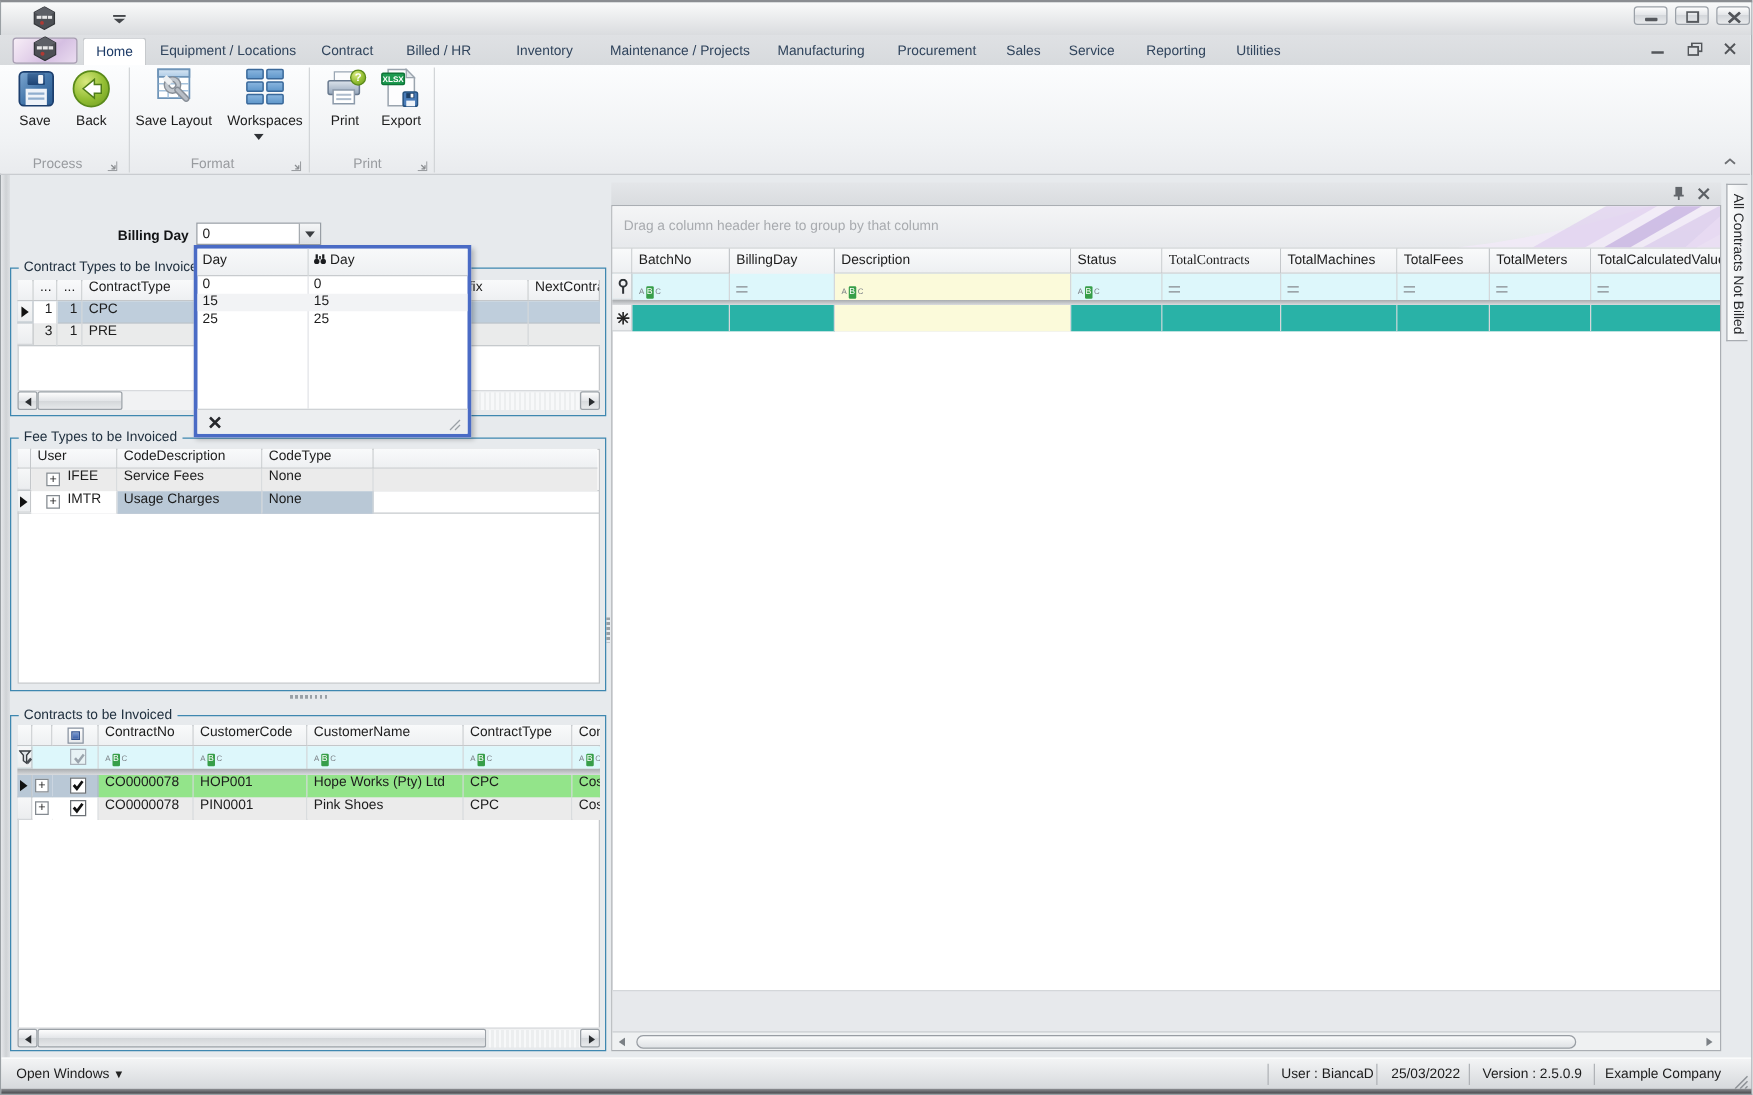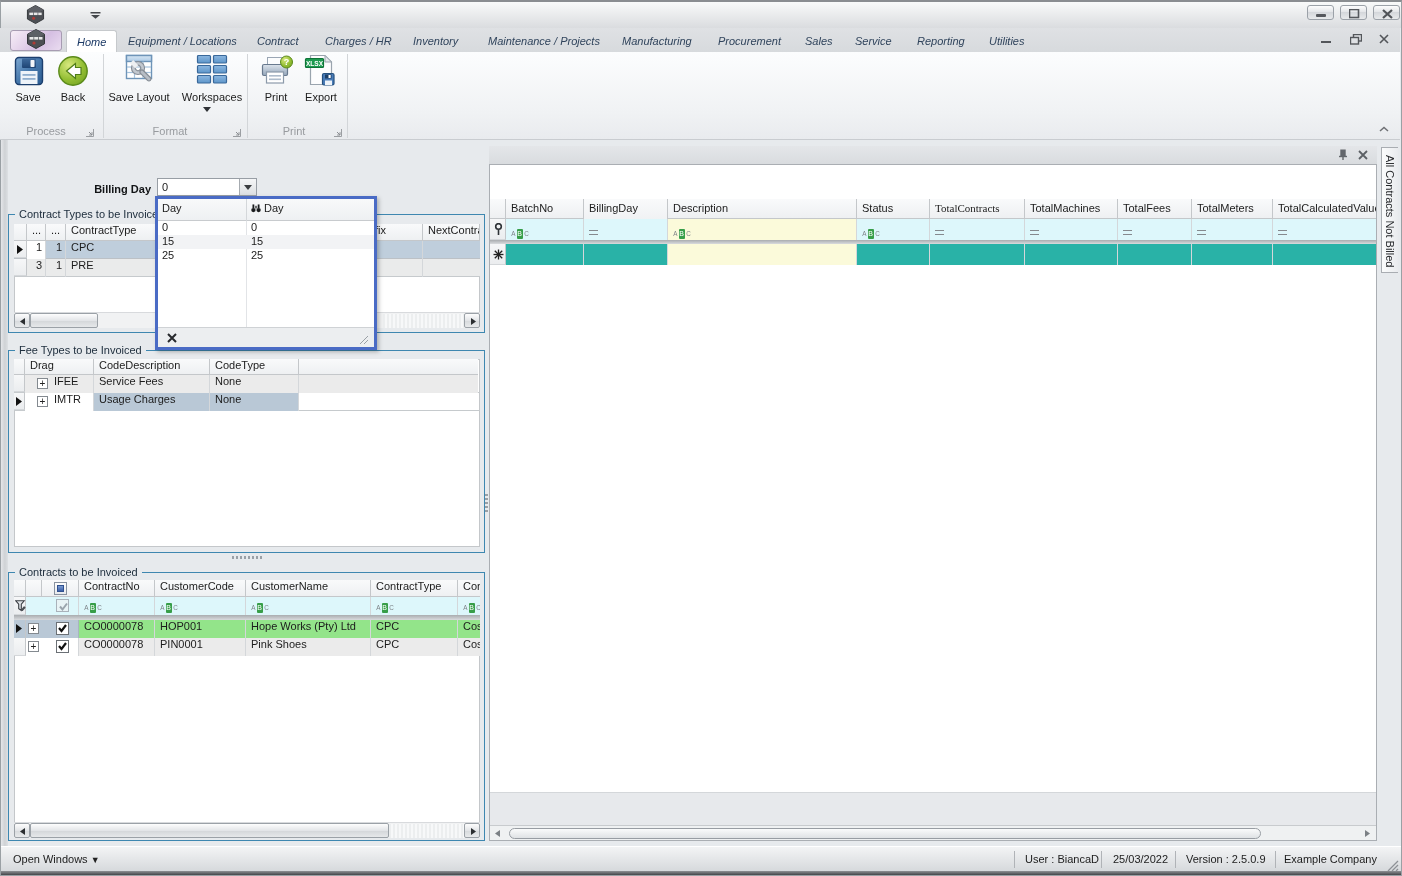--- a/index.html
+++ b/index.html
@@ -7,21 +7,21 @@
 body { font-family:"Liberation Sans", sans-serif; font-size:11px; color:#1c1c1c; background:#e9ebee; position:relative; }
 .abs { position:absolute; }
 
 #frame { position:absolute; left:0; top:0; width:1402px; height:876px; border:1px solid #9aa0a4; border-top:2px solid #8a8d91; background:#e7eaed; }
 
 #titlebar { position:absolute; left:1px; top:2px; width:1400px; height:26px; background:linear-gradient(#f9fafa,#dadcdf); }
 #title { position:absolute; top:5px; width:100%; text-align:center; font-size:12px; color:#a9abae; }
 #title b { color:#3c3e41; }
 .winbtn { position:absolute; top:3px; width:27px; height:15px; border:1px solid #9ba1a8; border-radius:3px; background:linear-gradient(#fdfdfd,#e4e6e9 45%,#d3d6da 46%,#e8eaec); }
 
-#tabrow { position:absolute; left:0; top:28px; width:1400px; height:24px; background:linear-gradient(#dfe1e4,#d7dadd);font-style:italic; }
+#tabrow { position:absolute; left:0; top:28px; width:1400px; height:24px; background:linear-gradient(#dfe1e4,#d7dadd); }
 .rtab { position:absolute; top:3px; height:21px; line-height:21px; color:#30445c; padding:0 9px; }
 #hometab { position:absolute; left:66px; top:2px; height:22px; line-height:22px; background:#fff; border:1px solid #c6c9cc; border-bottom:none; border-radius:3px 3px 0 0; padding:0 10px; color:#1c3a66; }
 #appbtn { position:absolute; left:10px; top:2px; width:52px; height:21px; border:1px solid #a79cb2; border-radius:3px; background:linear-gradient(135deg,#f7eef7 0%,#e3d1ea 40%,#d5bfe2 60%,#eadcf0 100%); }
 .mdibtn { position:absolute; top:6px; color:#53565a; font-size:11px; }
 
 #ribbon { position:absolute; left:0; top:52px; width:1400px; height:88px; background:linear-gradient(#fcfdfe,#f0f2f4 70%,#e9ebee); border-bottom:1px solid #c9ccd0; }
 .rsep { position:absolute; top:2px; width:1px; height:84px; background:#d2d5d8; }
 .rlabel { position:absolute; top:39px; width:70px; text-align:center; color:#1c1c1c; }
 .gcap { position:absolute; top:73px; color:#989b9f; width:80px; text-align:center; }
 
@@ -104,21 +104,21 @@
       </svg></div>
   <div class="mdibtn" style="left:1350px;"><svg width="12" height="11" viewBox="0 0 12 11">
         <rect x="3.5" y="0.5" width="8" height="6.5" fill="none" stroke="#53565a" stroke-width="1.4"></rect>
         <rect x="0.5" y="3.5" width="8" height="6.5" fill="#dfe1e4" stroke="#53565a" stroke-width="1.4"></rect>
       </svg></div>
   <div class="mdibtn" style="left:1379px;"><svg width="10" height="10" viewBox="0 0 10 10">
         <path d="M1 1 L9 9 M9 1 L1 9" stroke="#53565a" stroke-width="1.6"></path>
       </svg></div>
   <div class="rtab" style="left:119px">Equipment / Locations</div>
   <div class="rtab" style="left:248px">Contract</div>
-  <div class="rtab" style="left:316px">Charges / HR</div>
+  <div class="rtab" style="left:316px">Billed / HR</div>
   <div class="rtab" style="left:404px">Inventory</div>
   <div class="rtab" style="left:479px">Maintenance / Projects</div>
   <div class="rtab" style="left:613px">Manufacturing</div>
   <div class="rtab" style="left:709px">Procurement</div>
   <div class="rtab" style="left:796px">Sales</div>
   <div class="rtab" style="left:846px">Service</div>
   <div class="rtab" style="left:908px">Reporting</div>
   <div class="rtab" style="left:980px">Utilities</div>
 </div>
 <div id="ribbon">
@@ -319,21 +319,21 @@
       </div>
   </div>
 </div>
 
 <div class="gbox" style="left:8px;top:350px;width:477px;height:203px;">
   <div class="gcapt">Fee Types to be Invoiced</div>
 </div>
 <div class="abs" style="left:14px;top:359px;width:466px;height:188px;background:#fff;border:1px solid #c4c7ca;"></div>
 <div id="grid2" class="abs" style="left:14px;top:359px;width:466px;height:188px;">
   <div class="gh" style="left:0;top:0;width:11px;height:16px;"></div>
-  <div class="gh" style="left:11px;top:0;width:69px;height:16px;">Drag</div>
+  <div class="gh" style="left:11px;top:0;width:69px;height:16px;">User</div>
   <div class="gh" style="left:80px;top:0;width:116px;height:16px;">CodeDescription</div>
   <div class="gh" style="left:196px;top:0;width:89px;height:16px;">CodeType</div>
   <div class="gh" style="left:285px;top:0;width:179px;height:16px;border-right:none;"></div>
 
   <div class="abs" style="left:0;top:16px;width:466px;height:18px;border-bottom:1px solid #c6cacd;">
     <div class="ind" style="left:0;top:0;width:11px;height:17px;"></div>
     <div class="gc" style="left:11px;top:0;width:69px;height:18px;background:#ebebeb;padding-left:0;">
         <span class="exp">+</span>
         <span style="position:absolute;left:29px;">IFEE</span>
       </div>
@@ -489,20 +489,30 @@
         <line x1="2" y1="7.5" x2="10" y2="7.5"></line>
         <line x1="6" y1="7.5" x2="6" y2="11"></line>
       </g>
     </svg>
   <svg class="abs" style="left:869px;top:4px;" width="10" height="10" viewBox="0 0 10 10">
       <path d="M1 1 L9 9 M9 1 L1 9" stroke="#5c6065" stroke-width="1.8"></path>
     </svg>
 </div>
 <div class="abs" style="left:489px;top:164px;width:888px;height:677px;border:1px solid #aaaeb3;background:#fff;">
 
+  <div class="abs" style="left:0;top:0;width:886px;height:34px;background:linear-gradient(#f4f5f6,#e7e9ec);border-bottom:1px solid #c8cbce;">
+    <svg class="abs" style="right:0;top:0;" width="300" height="33" viewBox="0 0 300 33">
+      <path d="M90 33 Q 200 20 300 -20 L300 33 Z" fill="#f1eaf8" opacity="0.8"></path>
+      <path d="M150 33 L192 33 L302 -30 L262 -30 Z" fill="#ddcdee" opacity="0.65"></path>
+      <path d="M207 33 L228 33 L320 -20 L299 -20 Z" fill="#b9a2da" opacity="0.6"></path>
+      <path d="M238 33 L281 33 L341 0 L299 0 Z" fill="#d2bfe7" opacity="0.55"></path>
+      <path d="M272 33 L300 33 L300 8 Z" fill="#e8dcf3" opacity="0.8"></path>
+    </svg>
+    <div class="abs" style="left:9px;top:10px;color:#a8abaf;">Drag a column header here to group by that column</div>
+  </div>
 
   <div class="abs" style="left:0;top:34px;width:886px;height:20px;">
     <div class="gh" style="left:0;top:0;width:16px;height:20px;"></div>
     <div class="gh" style="left:16px;top:0;width:78px;height:20px;line-height:18px;">BatchNo</div>
     <div class="gh" style="left:94px;top:0;width:84px;height:26px;line-height:18px;">BillingDay</div>
     <div class="gh" style="left:178px;top:0;width:189px;height:20px;line-height:18px;">Description</div>
     <div class="gh" style="left:367px;top:0;width:73px;height:20px;line-height:18px;">Status</div>
     <div class="gh" style="left:440px;top:0;width:95px;height:20px;line-height:18px;font-family:Liberation Serif, serif;">TotalContracts</div>
     <div class="gh" style="left:535px;top:0;width:93px;height:20px;line-height:18px;">TotalMachines</div>
     <div class="gh" style="left:628px;top:0;width:74px;height:20px;line-height:18px;">TotalFees</div>

